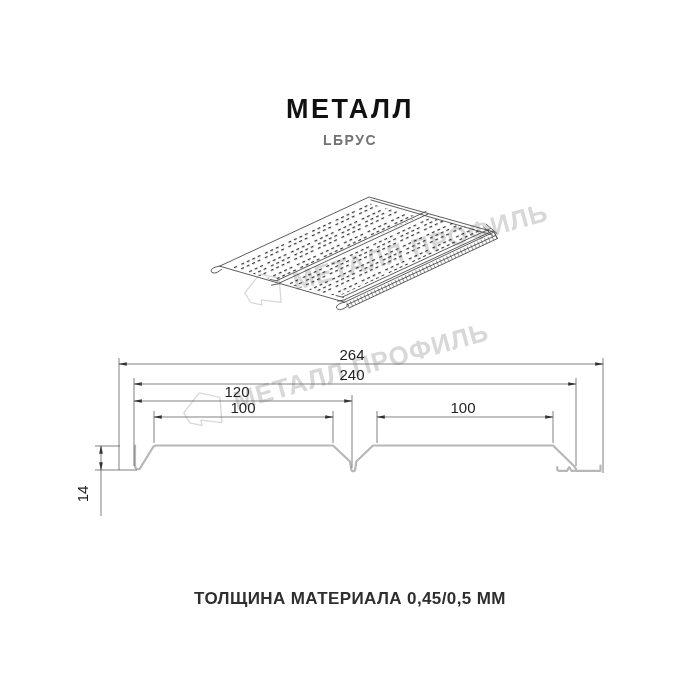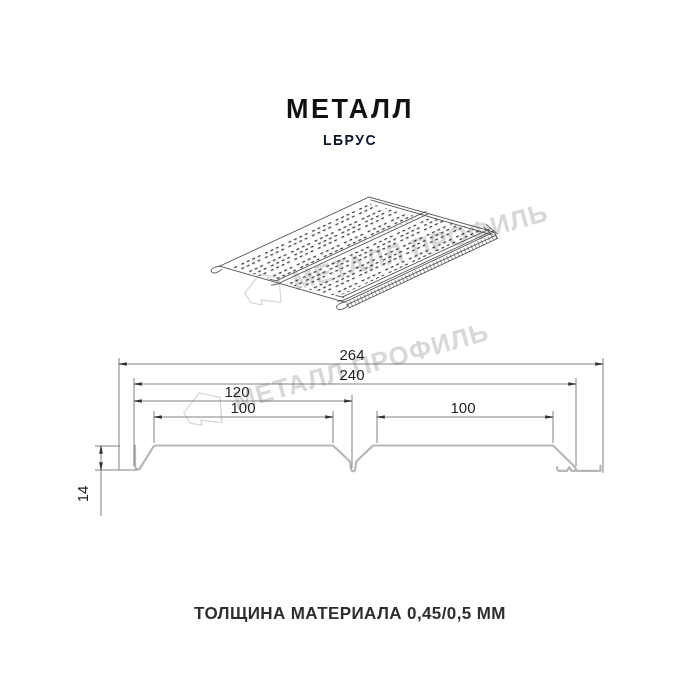--- a/index.html
+++ b/index.html
@@ -1,21 +1,21 @@
 <!DOCTYPE html>
 <html><head>
 <meta charset="utf-8">
 <style>
   html,body{margin:0;padding:0;background:#fff;}
   .page{position:relative;width:700px;height:700px;background:#fff;overflow:hidden;
         font-family:"Liberation Sans",sans-serif;}
   .hdr{position:absolute;top:94px;left:0;width:700px;text-align:center;z-index:3;}
   .hdr h1{margin:0;font-size:27px;font-weight:800;letter-spacing:2.5px;color:#111;}
-  .hdr h2{margin:7px 0 0 0;font-size:14px;font-weight:700;letter-spacing:1.5px;color:#0f172a;}
-  .ftr{position:absolute;top:604px;left:0;width:700px;text-align:center;z-index:3;
+  .hdr h2{margin:7px 0 0 0;font-size:14px;font-weight:700;letter-spacing:1.5px;color:#737373;}
+  .ftr{position:absolute;top:589px;left:0;width:700px;text-align:center;z-index:3;
        font-size:17px;font-weight:600;letter-spacing:.4px;color:#2e2e2e;}
   .stamp{position:absolute;display:flex;align-items:center;gap:9px;color:#d8d8d8;
          transform:rotate(-15.5deg);transform-origin:left center;z-index:1;pointer-events:none;}
   .stamp .wm-text{font-size:26px;font-weight:600;letter-spacing:1px;white-space:nowrap;}
   .stamp svg{flex:0 0 auto;}
   #stamp1{left:242px;top:277px;}
   #stamp2{left:181px;top:396px;}
   svg.scene{position:absolute;left:0;top:0;z-index:2;}
   svg.scene text{font-family:"Liberation Sans",sans-serif;font-size:15px;fill:#222;}
 </style>

